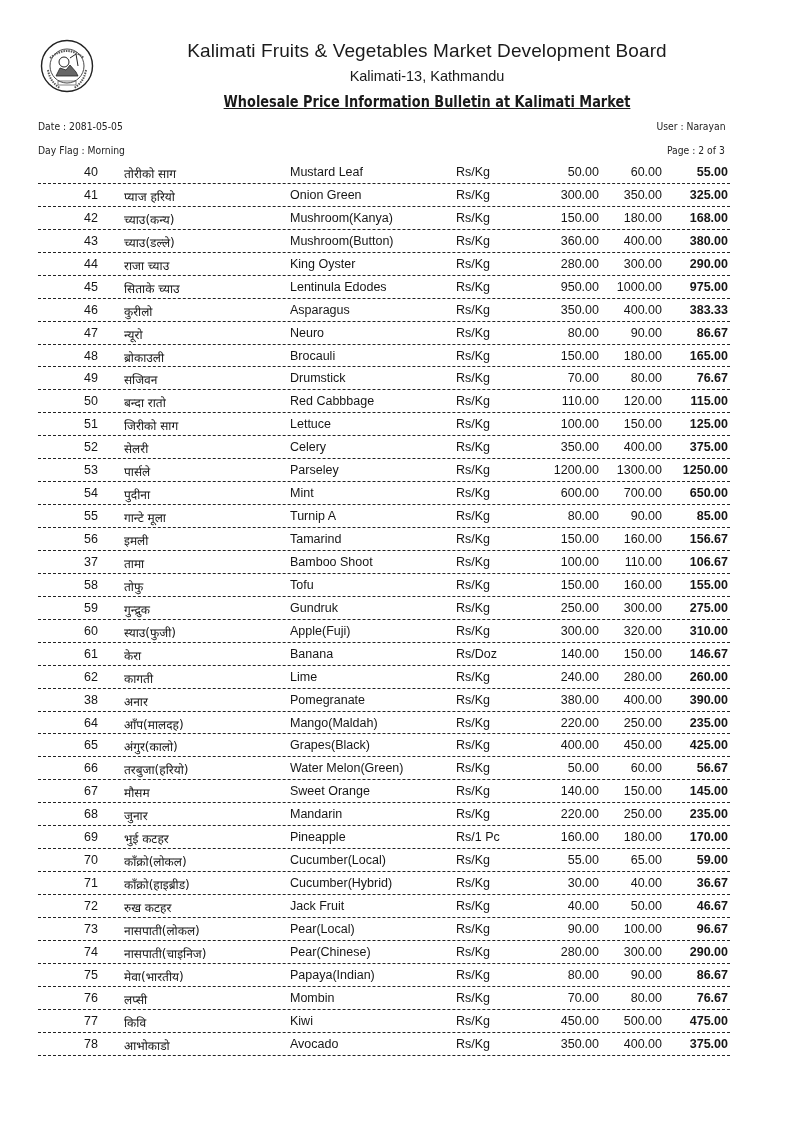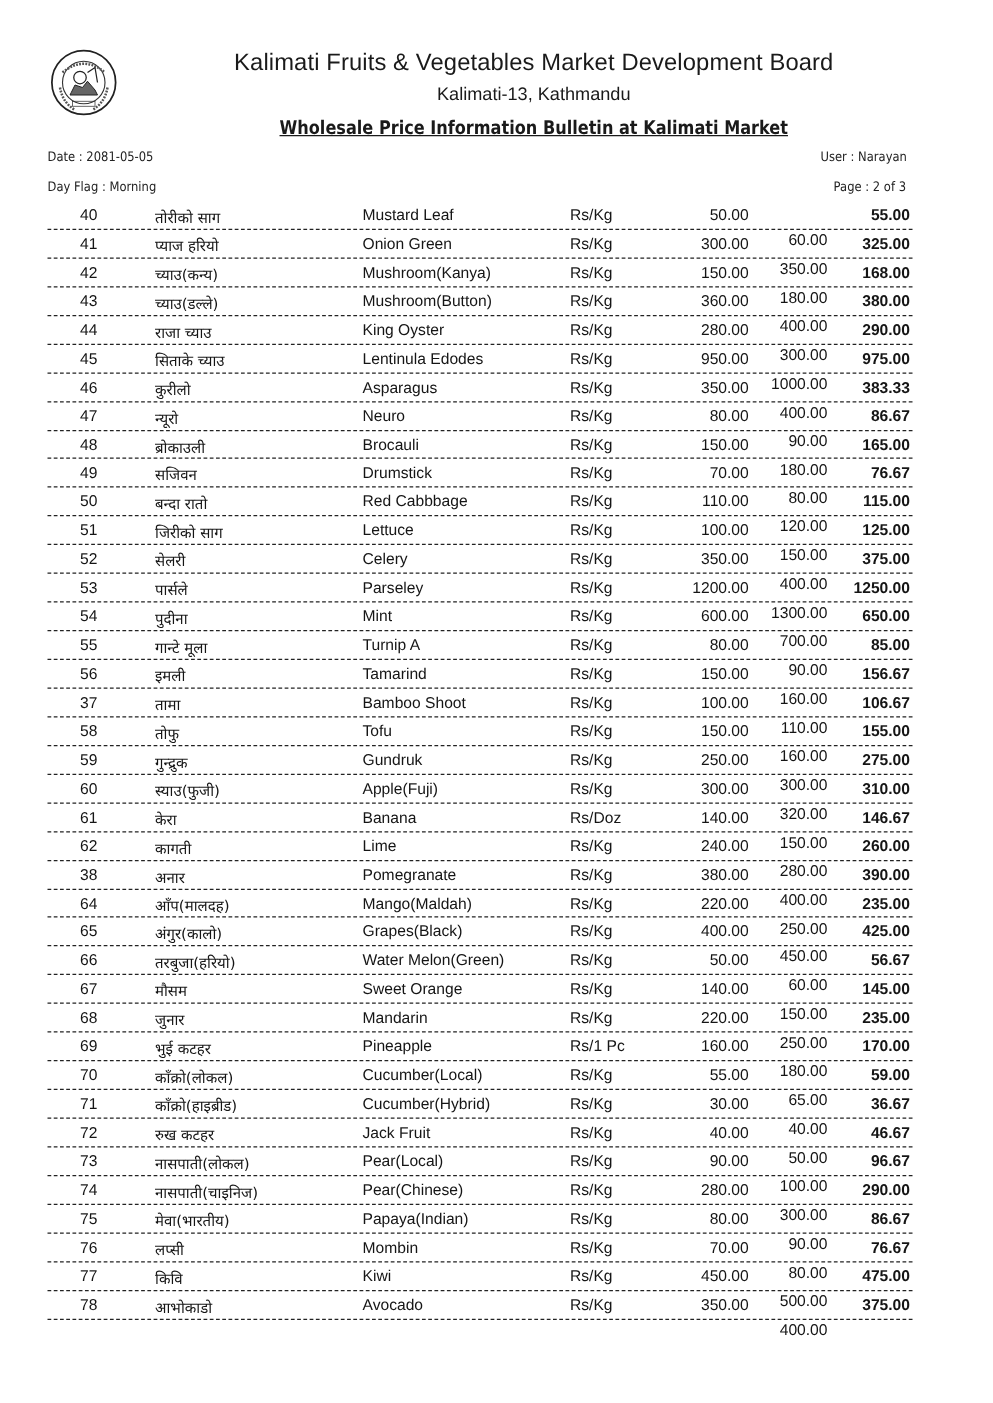--- a/index.html
+++ b/index.html
@@ -29,26 +29,26 @@
   .th.sno { left: 26px; transform: scaleX(0.85); transform-origin: left top; }
   .th.np  { left: 86px; font-weight: bold; }
   .th.name{ left: 256px; transform: scaleX(0.85); transform-origin: left top; }
   .th.unit{ left: 446px; transform: scaleX(0.85); transform-origin: left top; }
   .th.min { right: 136px; transform: scaleX(0.85); transform-origin: right top; }
   .th.max { right: 68px; transform: scaleX(0.85); transform-origin: right top; }
   .th.avg { right: 2px; transform: scaleX(0.85); transform-origin: right top; }
 
   .row { position: relative; height: 22.95px; border-bottom: 1px dashed #222; box-sizing: border-box; }
   .cell { position: absolute; top: 4px; font-size: 12.5px; white-space: nowrap; color: #151515; }
-  .c-sno  { left: 26px; width: 34px; text-align: left; }
+  .c-sno  { left: 26px; width: 34px; text-align: right; }
   .c-np   { left: 86px; font-family: "DejaVu Sans", sans-serif; font-size: 12px; }
   .c-name { left: 252px; }
   .c-unit { left: 418px; width: 100px; }
   .c-min  { right: 131px; text-align: right; }
-  .c-max  { right: 68px; text-align: center; margin-top: 20px; }
+  .c-max  { right: 68px; text-align: center; }
   .c-avg  { right: 2px; text-align: right; font-weight: bold; }
 </style>
 </head>
 <body>
 
 <div class="logo">
   <svg width="54" height="56" viewBox="0 0 54 56">
     <circle cx="27" cy="28" r="25.5" fill="#fff" stroke="#222" stroke-width="1.4"></circle>
     <circle cx="27" cy="28" r="17" fill="none" stroke="#333" stroke-width="0.9"></circle>
     <path d="M10 20 Q27 6 44 20" fill="none" stroke="#555" stroke-width="2" stroke-dasharray="1.5 1"></path>

